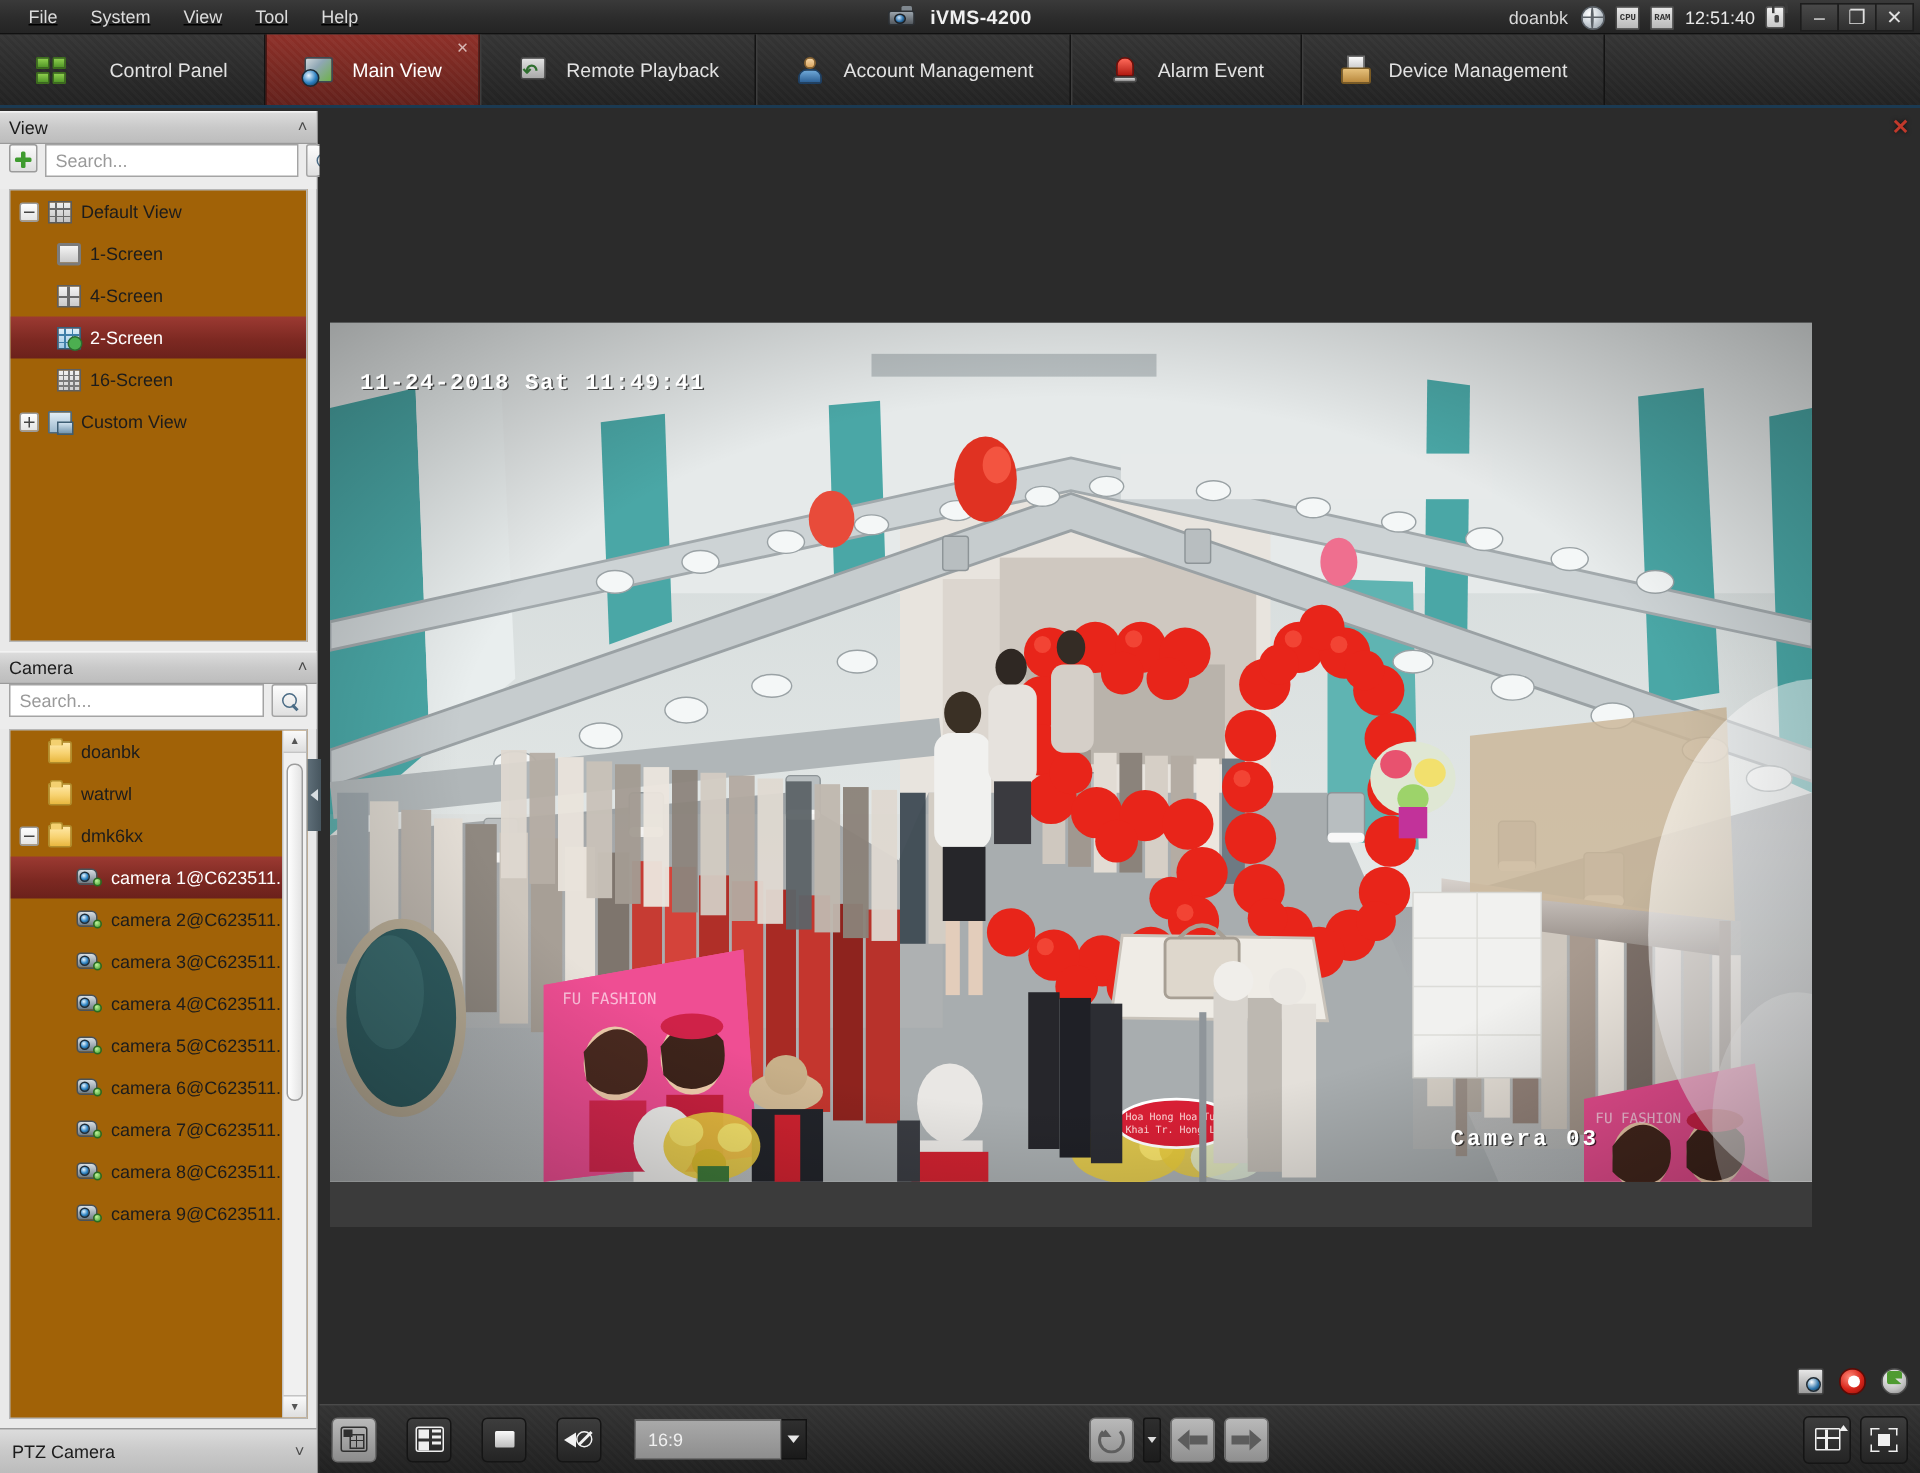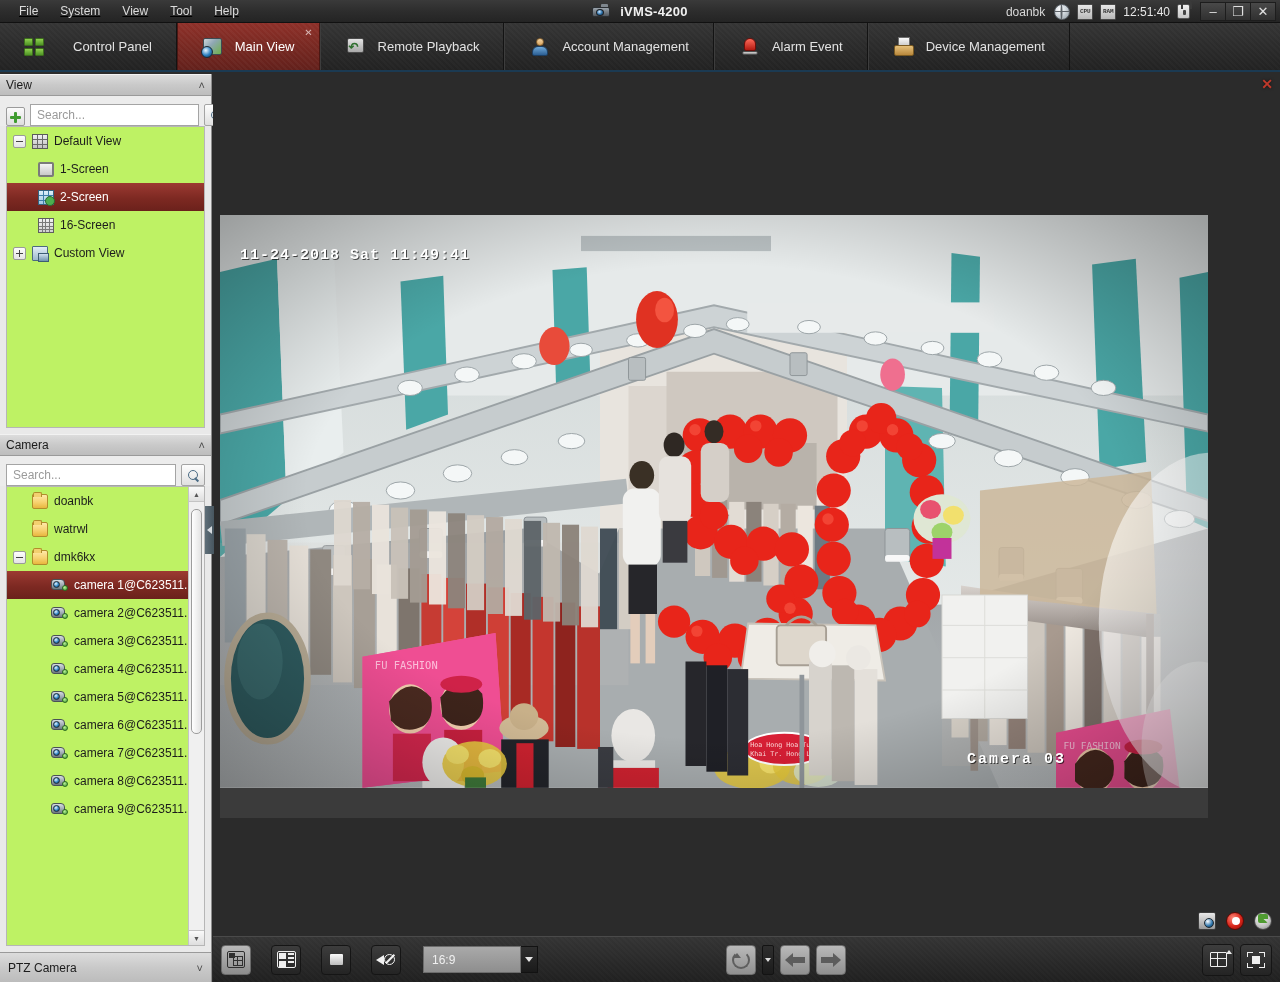--- a/index.html
+++ b/index.html
@@ -183,21 +183,21 @@
   }
   .panel-head {
     height: 22px; flex: none;
     background: linear-gradient(to bottom,#dcdcdc 0%, #c9c9c9 50%, #bdbdbd 100%);
     border-bottom: 1px solid #9a9a9a; border-top: 1px solid #f2f2f2;
     display: flex; align-items: center; padding: 0 6px;
     font-size: 12px; color: #1b1b1b;
   }
   .panel-head .chev { margin-left: auto; color: #4a4a4a; font-size: 11px; }
   .search-row {
-    height: 30px; flex: none; display: flex; align-items: flex-end; gap: 5px;
+    height: 30px; flex: none; display: flex; align-items: flex-start; gap: 5px;
     padding: 0 6px; background: #ececec;
   }
   .plusbtn {
     width: 19px; height: 19px; flex: none; position: relative;
     background: linear-gradient(to bottom,#fbfbfb,#dedede);
     border: 1px solid #9b9b9b; border-radius: 2px;
   }
   .plusbtn::before, .plusbtn::after {
     content:''; position:absolute; background:#3f9b2f; border-radius:1px;
   }
@@ -217,21 +217,21 @@
   .mag { width:11px; height:11px; position:relative; display:inline-block; }
   .mag::before{
     content:''; position:absolute; left:0; top:0; width:8px; height:8px;
     border:1.5px solid #4a6b85; border-radius:50%;
   }
   .mag::after{
     content:''; position:absolute; left:7px; top:7px; width:5px; height:1.5px;
     background:#4a6b85; transform:rotate(45deg); transform-origin:left center;
   }
   .tree {
-    flex: 1; margin: 0 6px 6px 6px; background: #bef264;
+    flex: 1; margin: 0 6px 6px 6px; background: #a16207;
     border: 1px solid #b6b6b6; overflow: hidden; position: relative;
   }
   .trow {
     height: 28px; display: flex; align-items: center; gap: 6px;
     font-size: 12px; color: #1c1c1c; padding-right: 6px; cursor: default;
     white-space: nowrap; overflow: hidden;
   }
   .trow.sel {
     background: linear-gradient(to bottom,#9c3a32 0%, #7d2922 55%, #6b211b 100%);
     color: #fff;
@@ -646,20 +646,24 @@
 
     <div class="tree" style="height:302px;flex:none">
       <div class="trow" style="padding-left:6px">
         <span class="expander"></span>
         <span class="tico ic-viewgrid"></span>
         <span>Default View</span>
       </div>
       <div class="trow" style="padding-left:31px">
         <span class="tico ic-1screen"></span>
         <span>1-Screen</span>
+      </div>
+      <div class="trow" style="padding-left:31px">
+        <span class="tico ic-4screen"></span>
+        <span>4-Screen</span>
       </div>
       <div class="trow sel" style="padding-left:31px">
         <span class="tico ic-9screen"></span>
         <span>2-Screen</span>
       </div>
       <div class="trow" style="padding-left:31px">
         <span class="tico ic-16screen"></span>
         <span>16-Screen</span>
       </div>
       <div class="trow" style="padding-left:6px">

